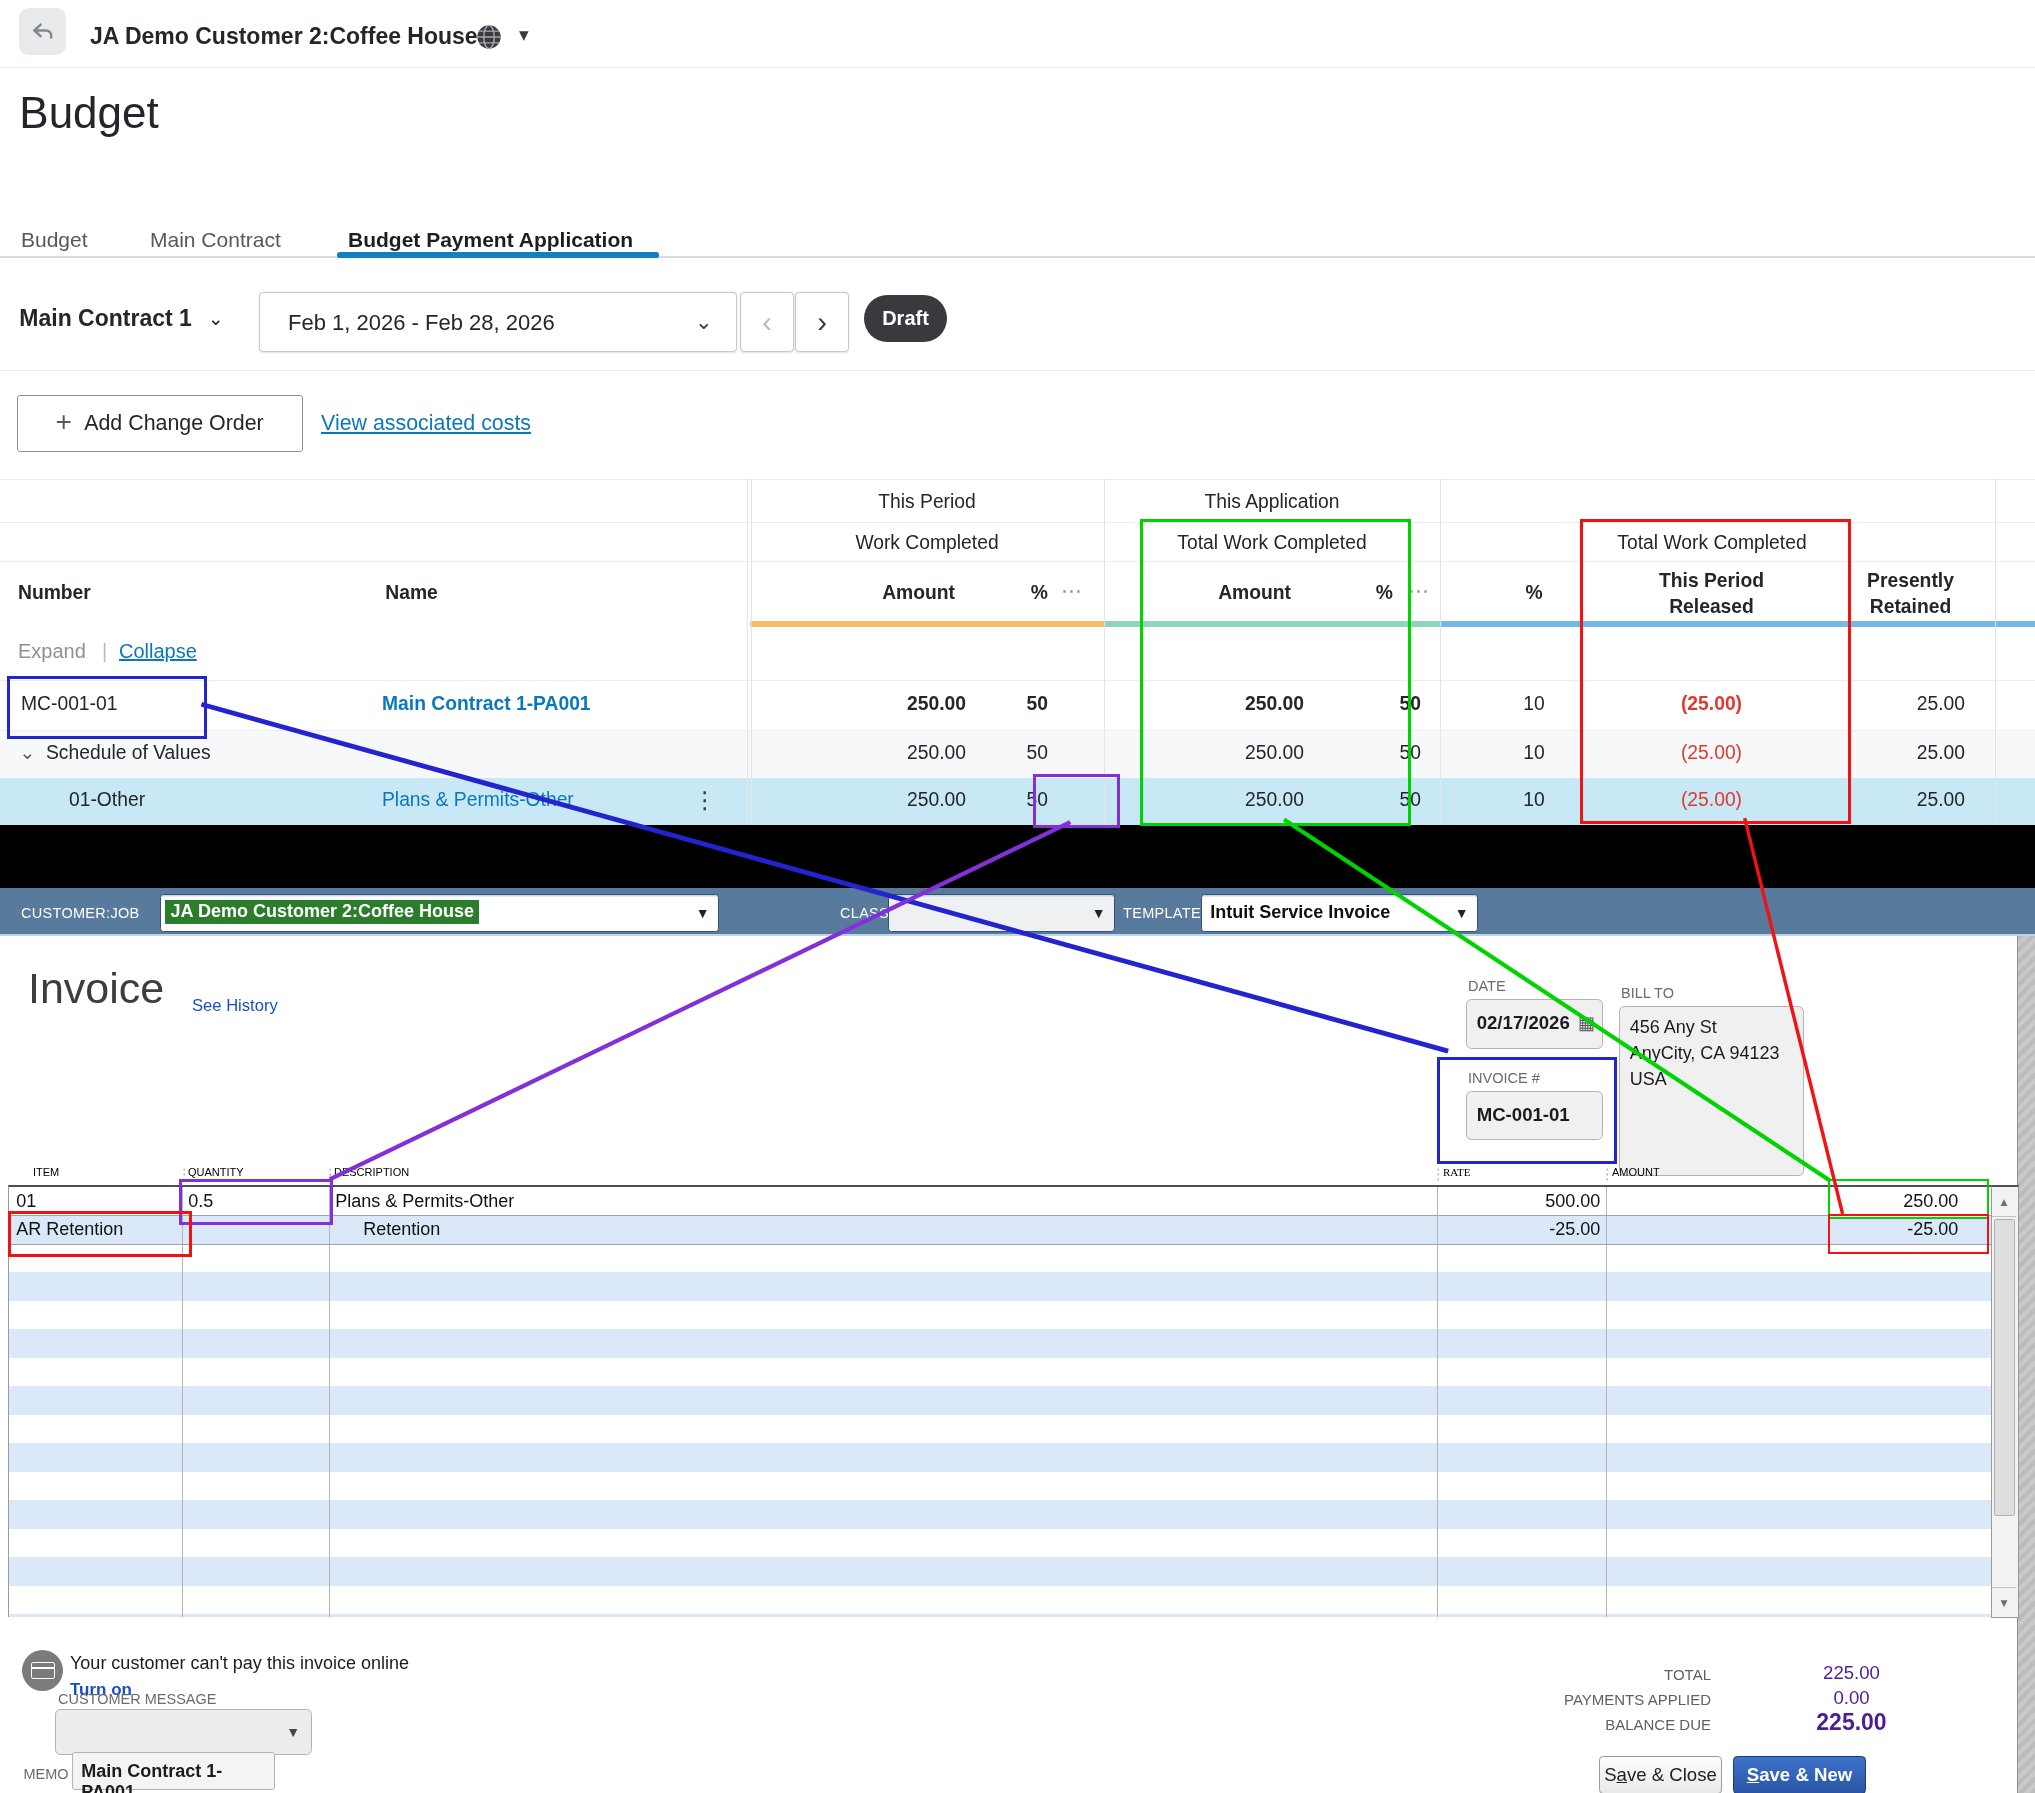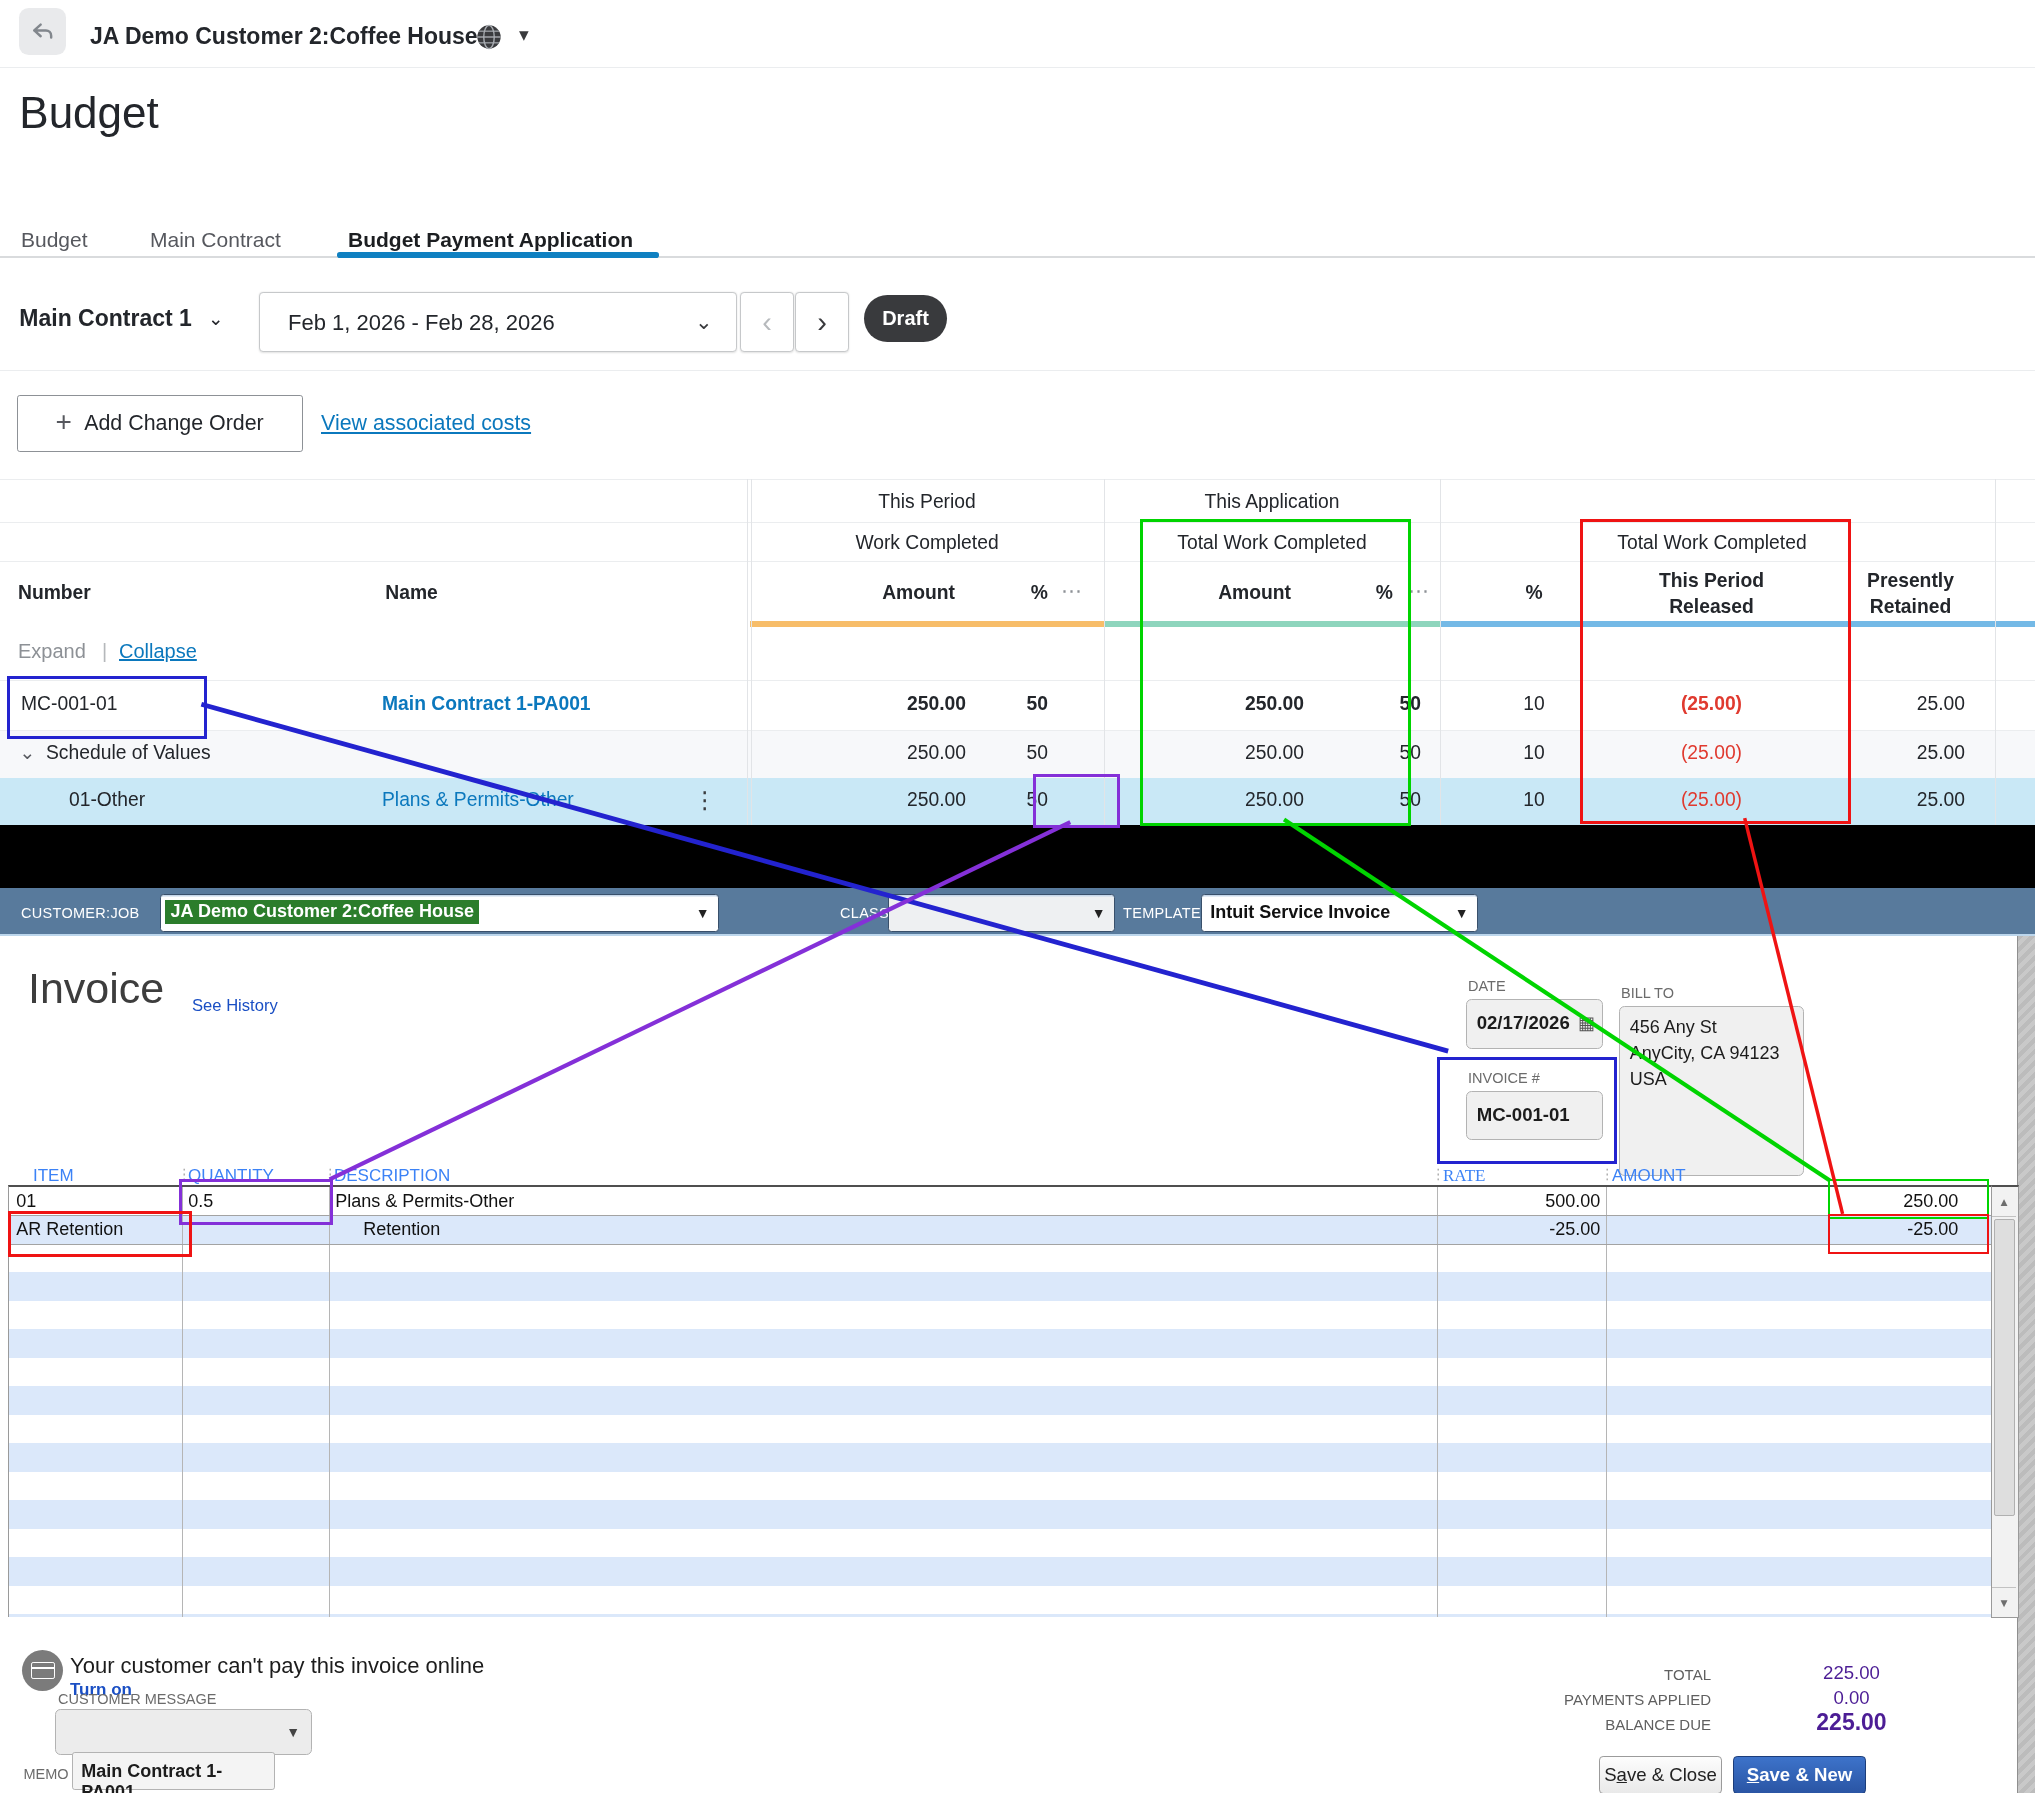--- a/index.html
+++ b/index.html
@@ -34,21 +34,21 @@
   
   .ann{position:absolute;z-index:55;pointer-events:none;}
   
   .formbar-label{position:absolute;color:#fff;font-size:14.5px;letter-spacing:0.3px;}
   .combo{position:absolute;background:#fff;border:1.4px solid #39506b;border-radius:3.4px;
          box-shadow:inset 0 1.4px 0 #c7d8ea;}
   .combocaret{position:absolute;right:8.3px;top:50%;transform:translateY(-50%);font-size:14px;color:#222;}
   .flabel{position:absolute;font-size:14.5px;color:#6b6b6b;}
   .ffield{position:absolute;background:#f0f0f0;border:1.4px solid #b3b3b3;border-radius:5.5px;}
   .fval{font-size:18.6px;font-weight:bold;color:#1c1c1c;}
-  .gridlab{position:absolute;font-size:17px;color:#3b82f6;}
+  .gridlab{position:absolute;font-size:11px;color:#000000;}
   .gridsep{position:absolute;font-size:14.5px;color:#b0b0b0;}
   .gcell{position:absolute;font-size:18px;color:#111;top:4.1px;}
   .qbbtn{position:absolute;height:36px;border:1.4px solid #9b9b9b;border-radius:4.1px;
          background:linear-gradient(#fdfdfd,#e9e9e9);display:flex;align-items:center;justify-content:center;
          font-size:18.6px;color:#222;}
   .qbbtn.primary{background:linear-gradient(#3d73ca,#2a55a4);border-color:#1c3d7a;color:#fff;font-weight:bold;}
   .tot-label{position:absolute;width:221px;text-align:right;font-size:15px;color:#5f5f5f;}
   .tot-val{position:absolute;width:221px;text-align:center;font-size:18.6px;color:#4c1d95;}
   svg.overlay{position:absolute;left:0;top:0;z-index:60;pointer-events:none;}
 </style>
@@ -268,21 +268,21 @@
     <div class="abs" style="left:0;bottom:0;width:24px;height:29px;display:flex;align-items:center;justify-content:center;font-size:11.7px;color:#6e6e6e;border-top:0.7px solid #c2c2c2;">
         <span>▼</span>
       </div>
   </div>
 
   <div class="abs" style="left:22px;top:1650px;width:41px;height:41px;border-radius:50%;background:#7b7b7b;display:flex;align-items:center;justify-content:center;">
     <div style="width:22px;height:14.5px;border:1.4px solid #fff;border-radius:2.1px;position:relative;">
         <div style="position:absolute;left:0;top:3.4px;width:100%;height:2.8px;background:#fff;"></div>
       </div>
   </div>
-  <span class="abs" style="left:70px;top:1653px;font-size:22px;color:#1c1c1c;">Your customer can't pay this invoice online</span>
+  <span class="abs" style="left:70px;top:1653px;font-size:18px;color:#1c1c1c;">Your customer can't pay this invoice online</span>
   <span class="abs" style="left:70px;top:1680px;font-size:17px;font-weight:bold;color:#1a4fc4;">Turn on</span>
   <span class="flabel" style="left:58px;top:1691px;">CUSTOMER MESSAGE</span>
   <div class="ffield" style="left:55px;top:1709px;width:255px;height:44px;background:#ececec;">
     <span class="abs" style="right:11px;top:14px;font-size:14px;color:#444;">▼</span>
   </div>
   <span class="flabel" style="left:23.4px;top:1766px;">MEMO</span>
   <div class="ffield" style="left:72px;top:1752px;width:201px;height:36px;background:#f4f4f4;border-radius:2.8px;">
     <span class="abs" style="left:8.3px;top:7.6px;font-size:18px;font-weight:bold;color:#1c1c1c;">Main Contract 1-PA001</span>
   </div>
 

